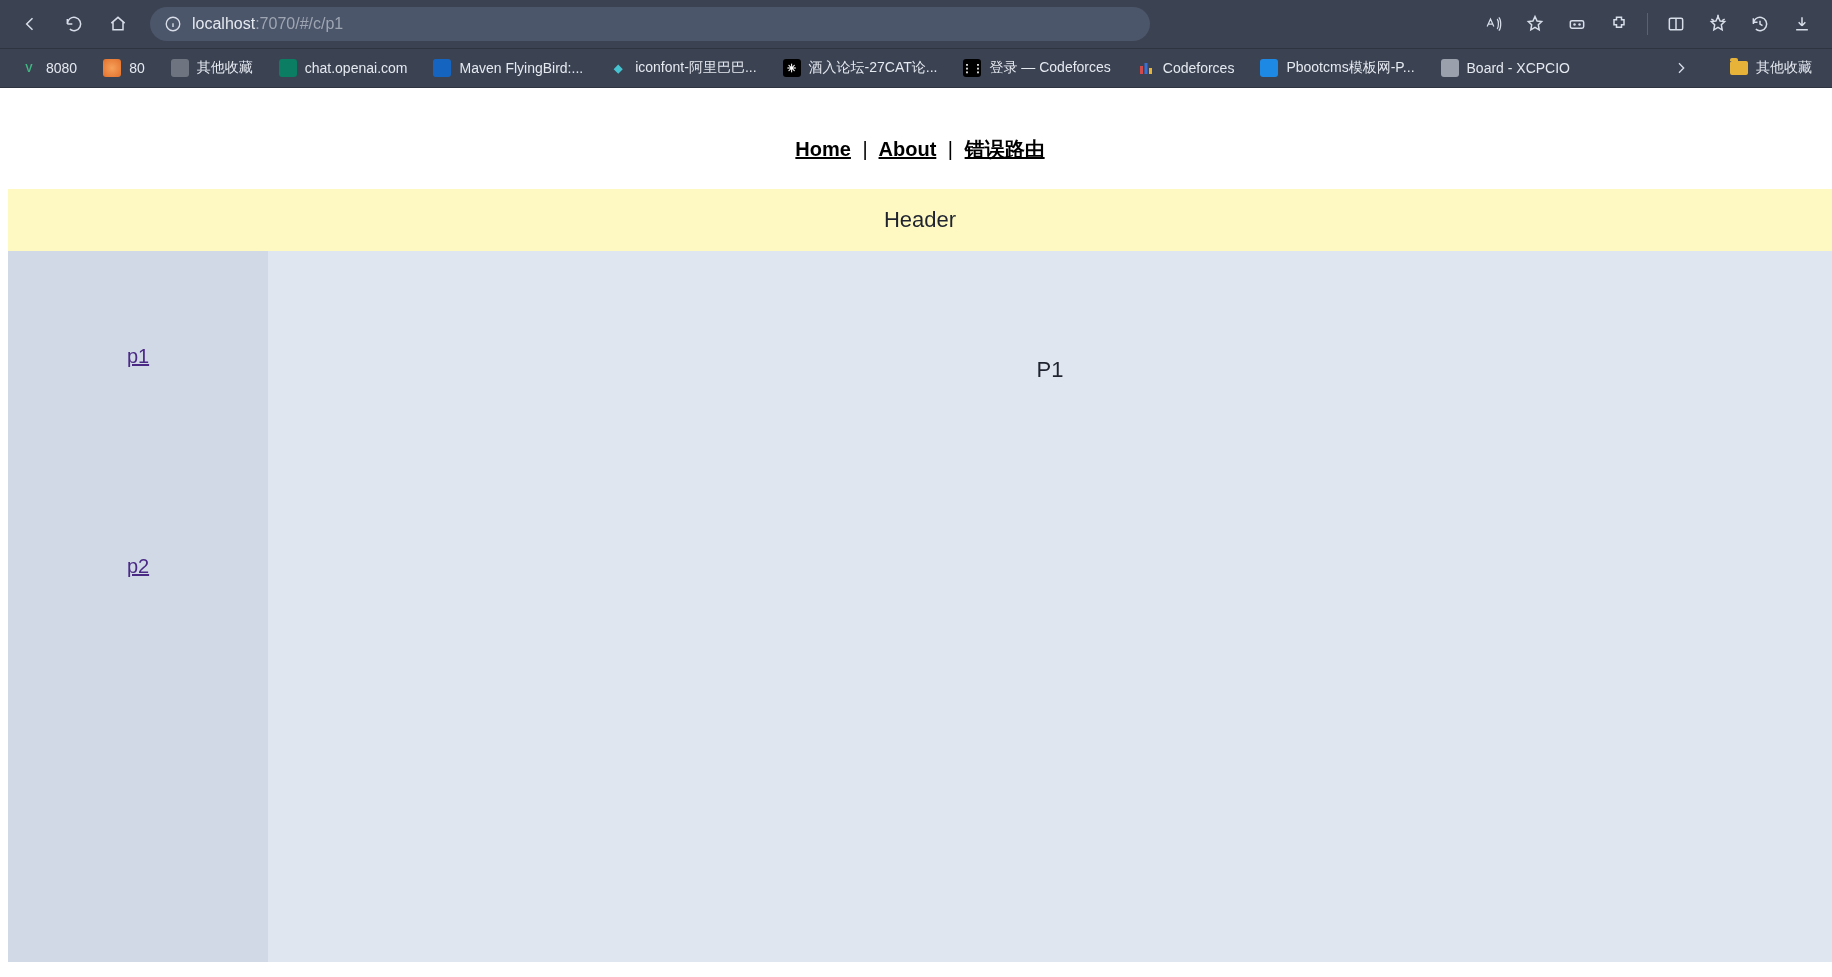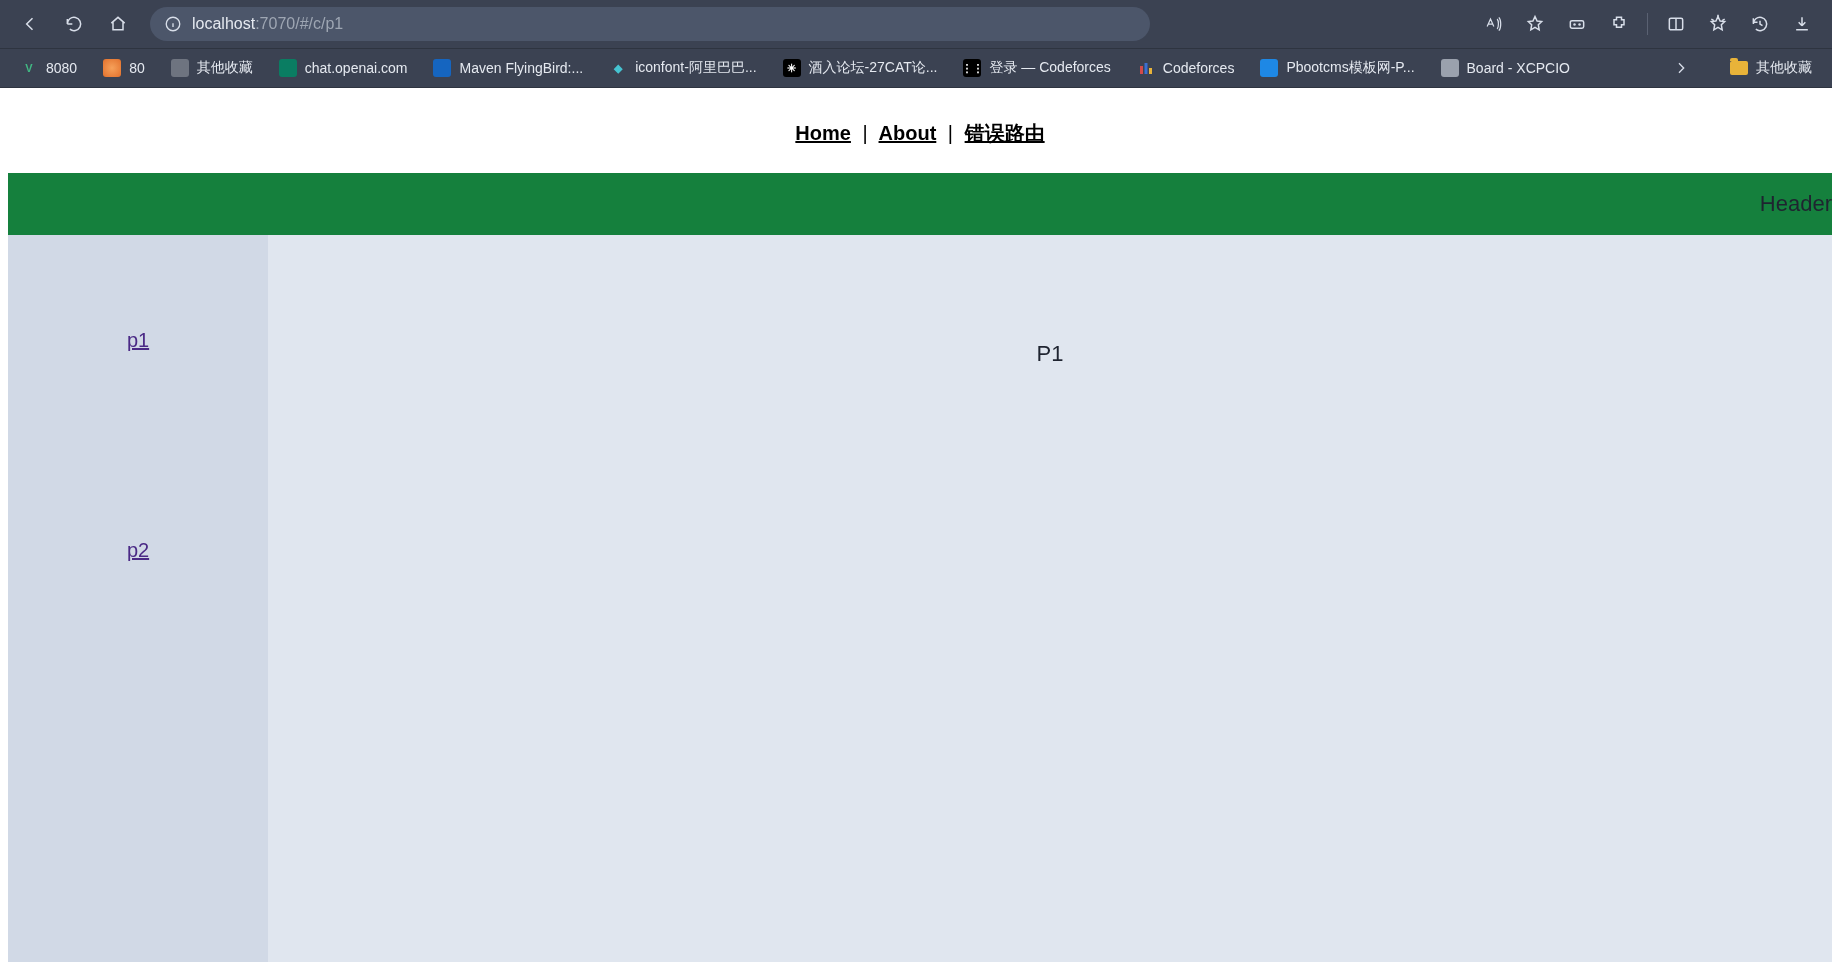--- a/index.html
+++ b/index.html
@@ -95,21 +95,21 @@
       position: relative;
     }
     .folder-icon::before {
       content:''; position:absolute; top:-3px; left:0; width:8px; height:3px; background:#e8b339; border-radius:2px 2px 0 0;
     }
 
     
     .viewport {
       background: #fff;
       height: calc(977px - 48px - 40px);
-      padding: 0 0 0 8px;
+      padding: 16px 0 0 8px;
     }
     .page {
       background: #fff;
       height: 100%;
       overflow: hidden;
     }
     .nav-links {
       text-align: center;
       padding: 32px 0 26px;
       font-size: 20px;
@@ -120,22 +120,22 @@
       color: #000;
       text-decoration: underline;
       cursor: pointer;
     }
     .nav-links .sep {
       margin: 0 6px;
       font-weight: 400;
     }
 
     .header-bar {
-      background: #15803d;
-      text-align: right;
+      background: #fef9c3;
+      text-align: center;
       font-size: 22px;
       padding: 18px 0;
       color: #1f2430;
     }
 
     .layout {
       display: flex;
       height: calc(100% - 100px - 62px);
     }
     .sidebar {

